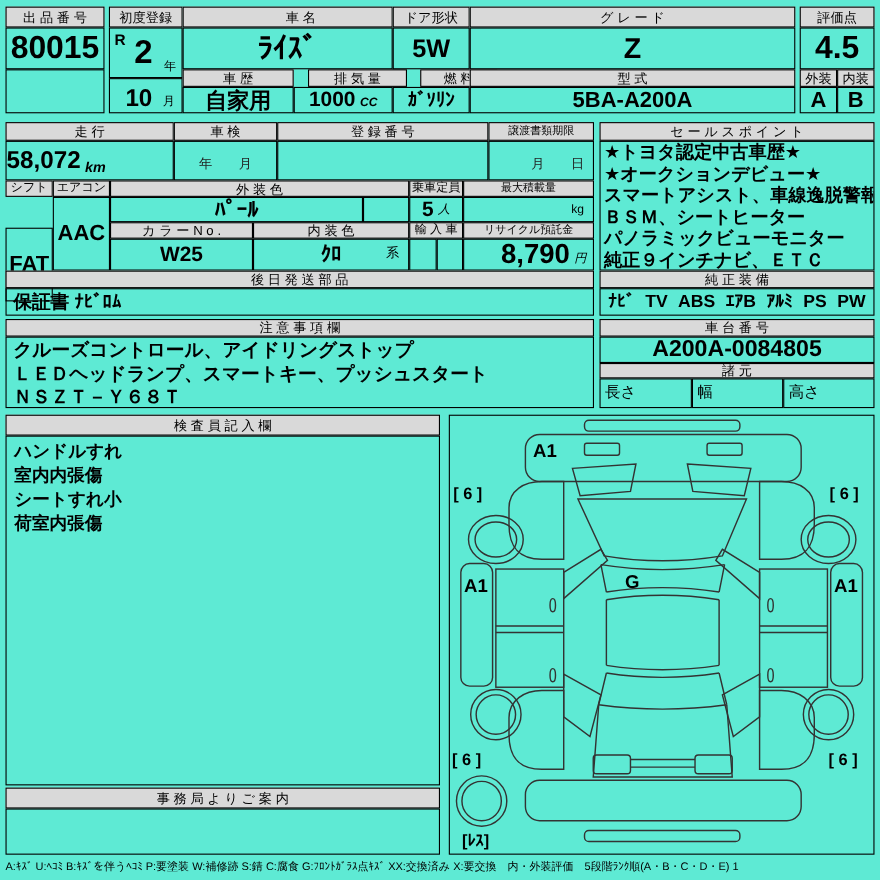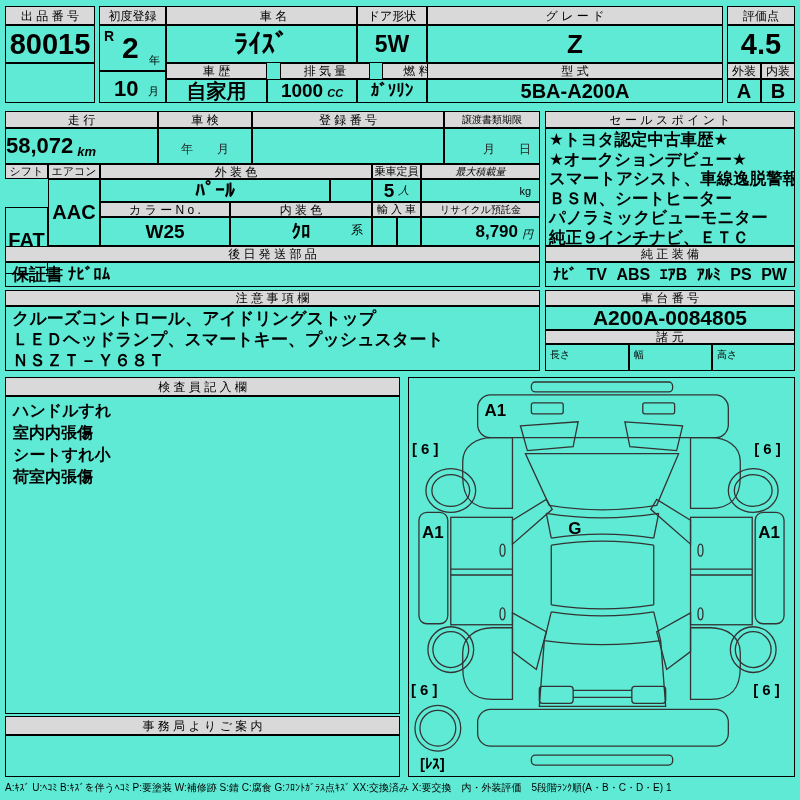--- a/index.html
+++ b/index.html
@@ -8,21 +8,21 @@
   .cell{position:absolute;box-sizing:border-box;border:1px solid #000;overflow:hidden;}
   .hdr{background:#d9d9d9;display:flex;align-items:center;justify-content:center;
     font-size:12px;line-height:1;white-space:nowrap;}
   .hdr.small{font-size:10px;}
   .val{display:flex;align-items:center;justify-content:center;font-weight:bold;white-space:nowrap;}
   .left{justify-content:flex-start;}
   .unit{font-size:11px;font-weight:bold;margin-left:4px;align-self:flex-end;padding-bottom:3px;font-style:italic;}
   .ghost{font-size:12px;font-weight:normal;color:#222;}
   .lines{display:block;font-weight:bold;}
   .lines div{white-space:nowrap;}
-  .corner-label{position:absolute;left:4px;top:3px;font-size:10px;font-weight:normal;text-align:center;}
+  .corner-label{position:absolute;left:4px;top:3px;font-size:14px;font-weight:normal;text-align:center;}
   svg text{font-family:"Liberation Sans","DejaVu Sans",sans-serif;font-weight:bold;}
   .footer{position:absolute;font-size:10px;white-space:nowrap;font-weight:normal;}
 </style>
 </head>
 <body>
 
 <div class="sheet">
 
   <div class="cell hdr" style="left:5px;top:6px;width:90px;height:19px;">出 品 番 号</div>
   <div class="cell val" style="left:5px;top:25px;width:90px;height:38px;font-size:29px;">80015</div>
@@ -76,21 +76,21 @@
     <span class="unit" style="font-size:13px;padding-bottom:4px;">km</span>
   </div>
   <div class="cell val ghost" style="left:158px;top:128px;width:94px;height:36px;align-items:flex-end;padding-bottom:5px;">年　　月</div>
   <div class="cell" style="left:252px;top:128px;width:192px;height:36px;"></div>
   <div class="cell val ghost" style="left:444px;top:128px;width:96px;height:36px;align-items:flex-end;justify-content:flex-end;padding:0 8px 5px 0;">月　　日</div>
 
   <div class="cell hdr" style="left:5px;top:164px;width:43px;height:15px;font-size:11px;">シフト</div>
   <div class="cell hdr" style="left:48px;top:164px;width:52px;height:15px;font-size:11px;">エアコン</div>
   <div class="cell hdr" style="left:100px;top:164px;width:272px;height:15px;">外 装 色</div>
   <div class="cell hdr" style="left:372px;top:164px;width:49px;height:15px;font-size:11px;">乗車定員</div>
-  <div class="cell hdr small" style="left:421px;top:164px;width:119px;height:15px;font-style:italic;">最大積載量</div>
+  <div class="cell hdr small" style="left:421px;top:164px;width:119px;height:15px;">最大積載量</div>
 
   <div class="cell val" style="left:5px;top:179px;width:43px;height:67px;font-size:20px;margin-top:28px;">FAT</div>
   <div class="cell val" style="left:48px;top:179px;width:52px;height:67px;font-size:20px;">AAC</div>
   <div class="cell val" style="left:100px;top:179px;width:230px;height:23px;font-size:20px;">ﾊﾟｰﾙ</div>
   <div class="cell" style="left:330px;top:179px;width:42px;height:23px;"></div>
   <div class="cell val" style="left:372px;top:179px;width:49px;height:23px;">
     <span style="font-size:19px;">5</span>
     <span class="unit" style="font-weight:normal;">人</span>
   </div>
   <div class="cell val" style="left:421px;top:179px;width:119px;height:23px;justify-content:flex-end;padding-right:8px;font-weight:normal;font-size:11px;">kg</div>
@@ -101,21 +101,21 @@
   <div class="cell hdr small" style="left:421px;top:202px;width:119px;height:15px;">リサイクル預託金</div>
 
   <div class="cell val" style="left:100px;top:217px;width:130px;height:29px;font-size:19px;">W25</div>
   <div class="cell val" style="left:230px;top:217px;width:142px;height:29px;font-size:19px;">
     <span>ｸﾛ</span>
     <span style="position:absolute;right:8px;bottom:6px;font-size:12px;font-weight:normal;">系</span>
   </div>
   <div class="cell" style="left:372px;top:217px;width:25px;height:29px;"></div>
   <div class="cell" style="left:397px;top:217px;width:24px;height:29px;"></div>
   <div class="cell val" style="left:421px;top:217px;width:119px;height:29px;justify-content:flex-end;padding-right:6px;">
-    <span style="font-size:17px;">8,790</span>
+    <span style="font-size:25px;">8,790</span>
     <span class="unit" style="font-weight:normal;">円</span>
   </div>
 
   <div class="cell hdr" style="left:5px;top:246px;width:535px;height:16px;">後 日 発 送 部 品</div>
   <div class="cell val left" style="left:5px;top:262px;width:535px;height:25px;font-size:17px;padding-left:6px;">保証書 ﾅﾋﾞﾛﾑ</div>
 
   <div class="cell hdr" style="left:545px;top:111px;width:250px;height:17px;">セ ー ル ス ポ イ ン ト</div>
   <div class="cell lines" style="left:545px;top:128px;width:250px;height:118px;font-size:16.5px;line-height:19.5px;padding:1px 0 0 3px;">
     <div>★トヨタ認定中古車歴★</div>
     <div>★オークションデビュー★</div>

